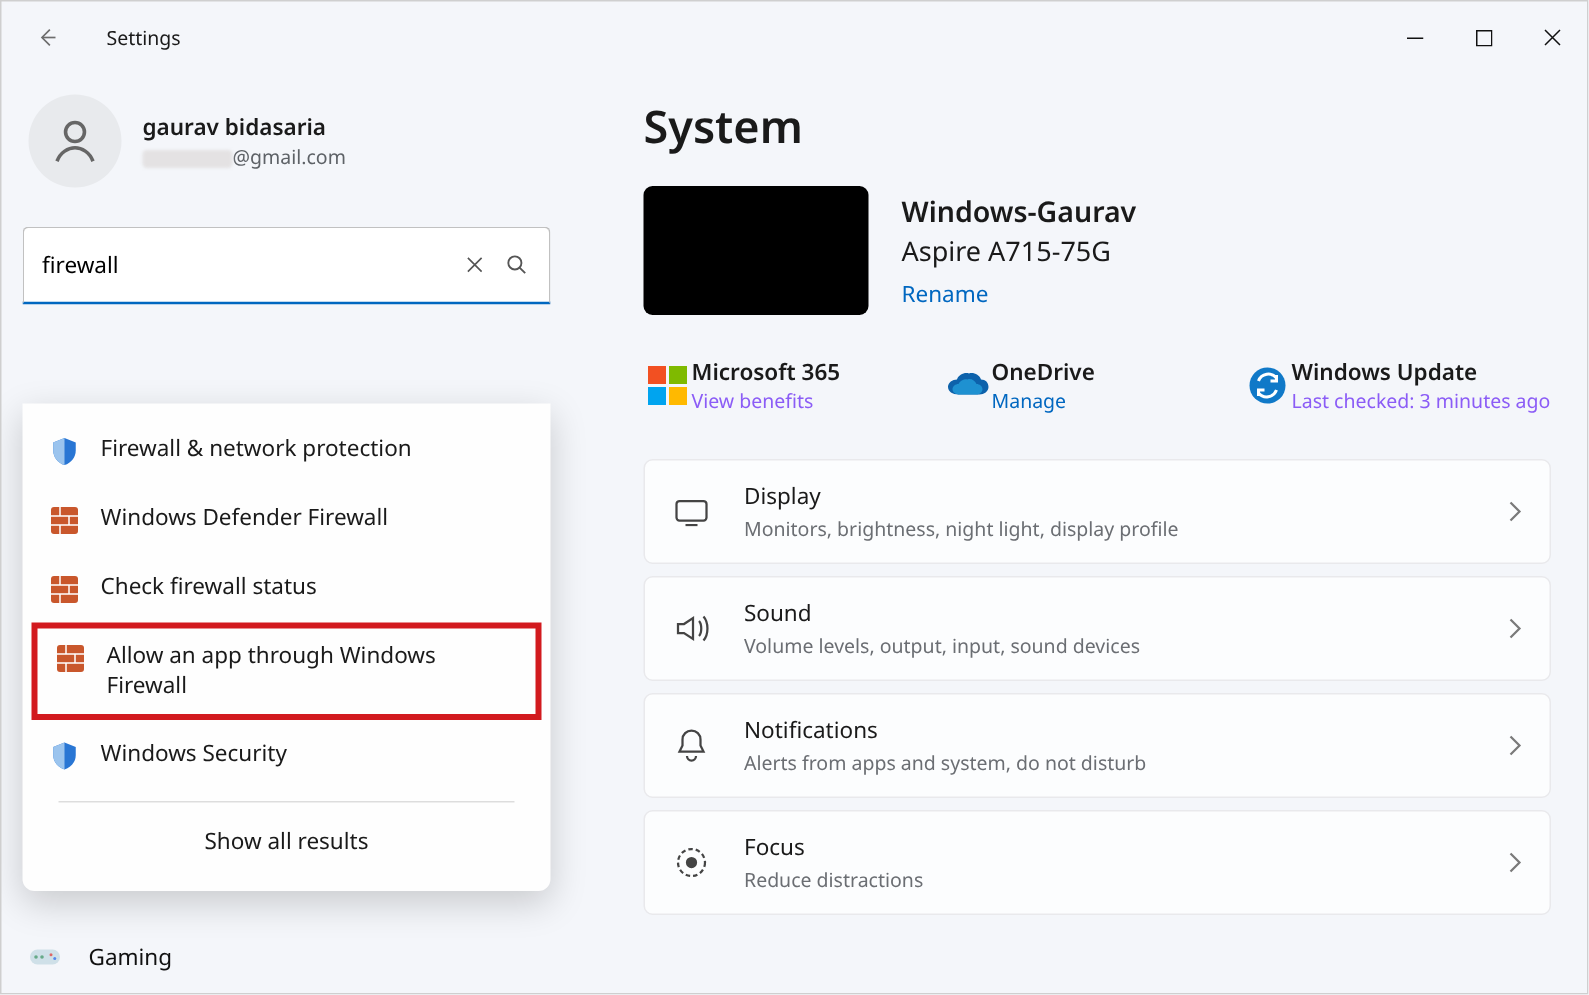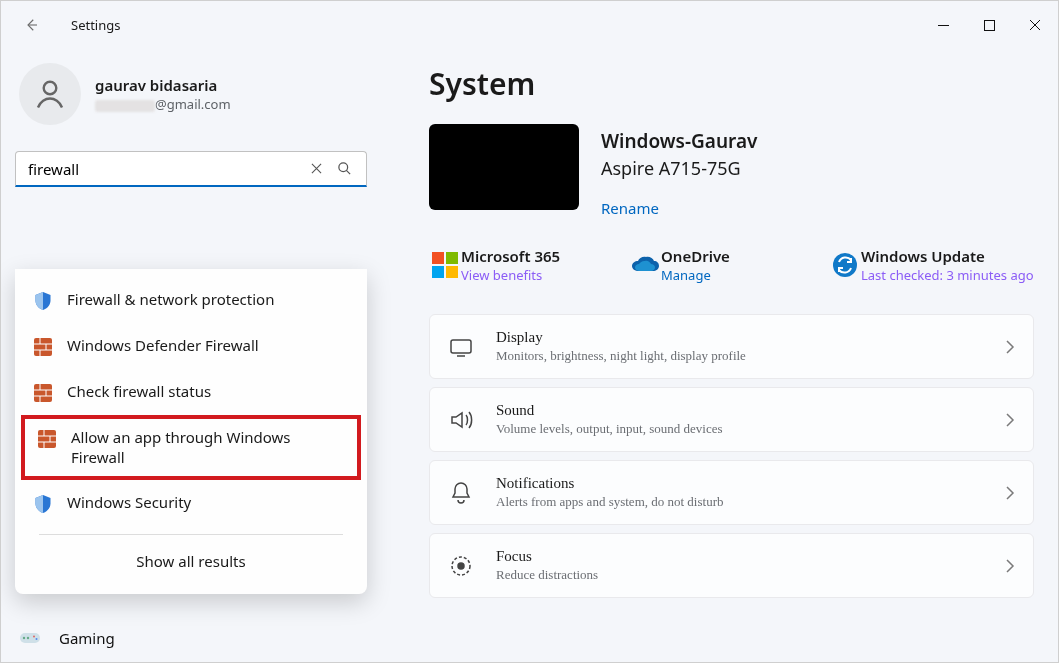--- a/index.html
+++ b/index.html
@@ -56,21 +56,21 @@
     color:#5b5b5b;
   }
   .profile-name { font-size:15px; font-weight:600; }
   .profile-email { font-size:13px; color:#5e6267; }
   .email-blur {
     display:inline-block; background:#e4e2e3; color:transparent; border-radius:3px; width:60px; height:12px; filter: blur(1px); vertical-align:middle;
   }
 
   .searchbox {
     position: relative;
-    height: 36px;
+    height: 52px;
     background:#fff;
     border:1px solid #c1c1c1;
     border-bottom:2px solid #0067c0;
     border-radius:4px 4px 0 0;
     display:flex; align-items:center;
     padding: 0 8px 0 10px;
   }
   .search-input {
     border:none; outline:none; flex:1;
     font-size:15px; font-family:inherit;
@@ -120,37 +120,36 @@
     padding: 14px 24px 0 48px;
     overflow:hidden;
   }
   .page-title { font-size:30px; font-weight:600; margin-bottom:20px; }
 
   .device-row { display:flex; align-items:flex-start; gap:22px; margin-bottom:28px;}
   .device-thumb { width:150px; height:86px; background:#000; border-radius:6px; flex-shrink:0;}
   .device-info { padding-top:4px;}
   .device-name { font-size:19px; font-weight:600; }
   .device-model { font-size:18px; color:#1a1a1a; margin-top:2px;}
-  .device-rename { font-size:15px; color:#0067c0; margin-top:18px; }
+  .device-rename { font-size:15px; color:#0067c0; margin-top:6px; }
 
   .quick-row { display:flex; gap:30px; margin-bottom:30px; flex-wrap:wrap;}
   .quick { display:flex; align-items:center; gap:0; min-width:170px;}
   .quick-icon { width:32px; height:32px; display:flex; align-items:center; justify-content:center; }
   .quick-title { font-size:15px; font-weight:600; }
   .quick-sub { font-size:13px; color:#8b5cf6; }
   .quick-sub.link { color:#0067c0; }
 
   .card {
     background:#fcfdfe;
     border:1px solid #e9e9ec;
     border-radius:6px;
     padding: 14px 18px;
     display:flex; align-items:center; gap:22px;
     margin-bottom:8px;
-    font-family:Liberation Serif, serif;
   }
   .card-icon { width:26px; height:26px; display:flex; align-items:center; justify-content:center; color:#484848;}
   .card-body { flex:1; }
   .card-title { font-size:15px; }
   .card-sub { font-size:13px; color:#6b6e73; margin-top:2px;}
   .chev { color:#7a7a7a; }
 
   
   svg { display:block; }
 </style>

